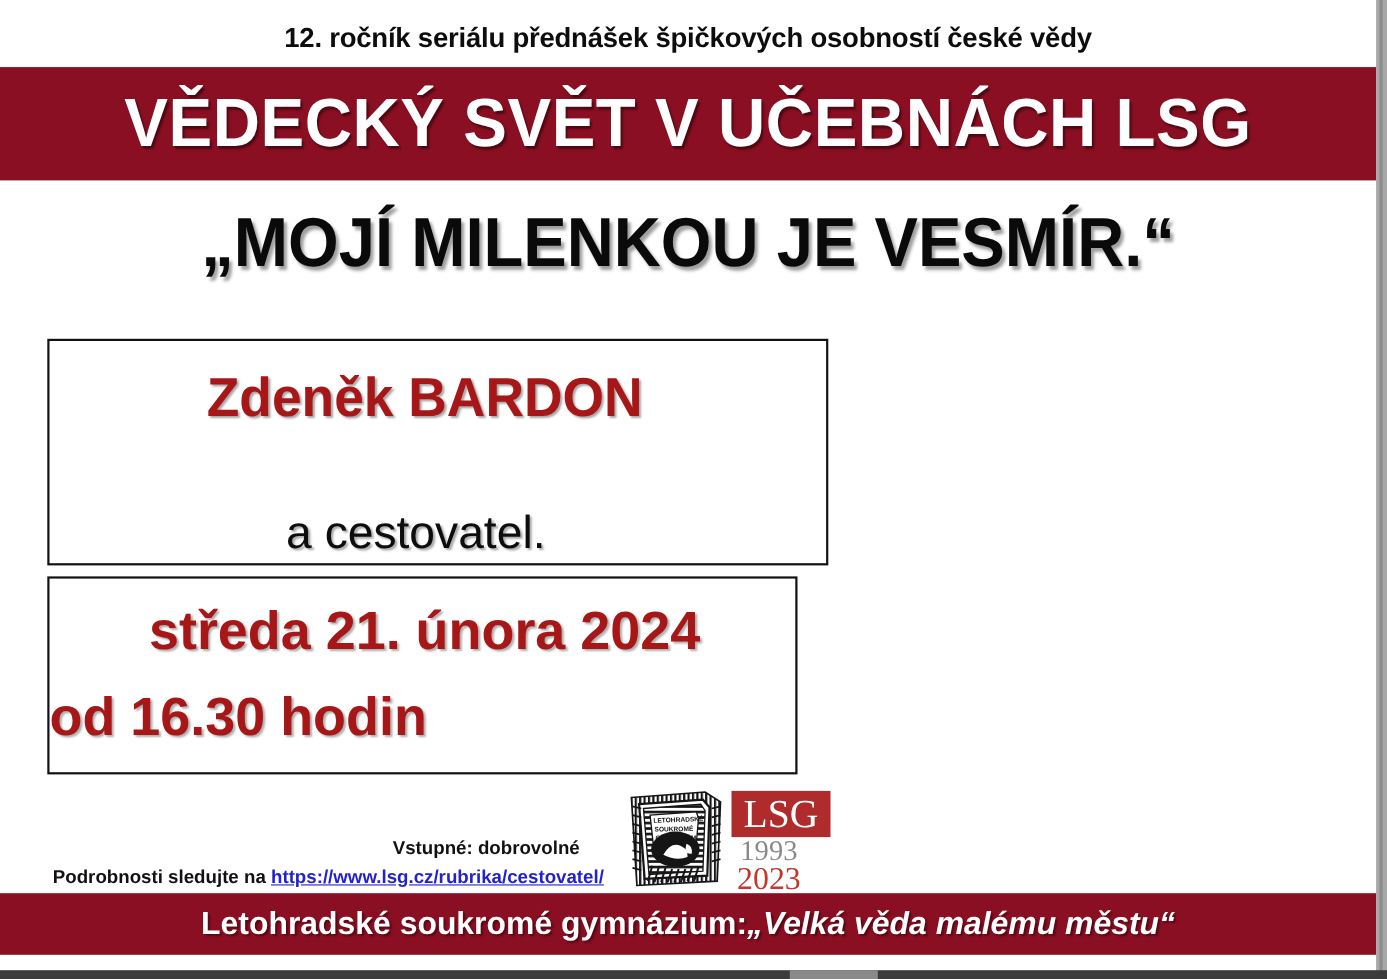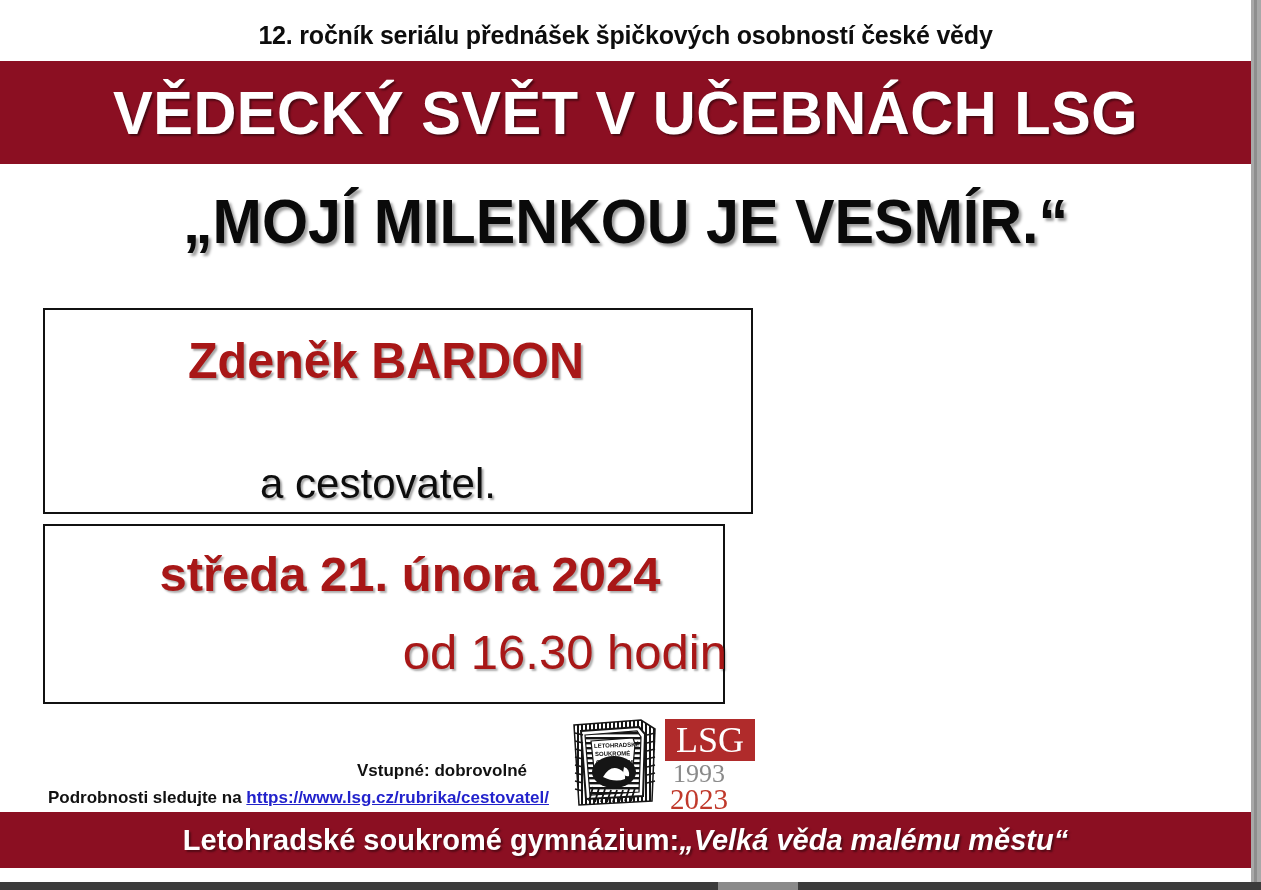--- a/index.html
+++ b/index.html
@@ -167,30 +167,29 @@
     position: absolute;
     left: 0;
     top: 20px;
     width: 682px;
     text-align: center;
     font-size: 49px;
     font-weight: bold;
     color: #a81717;
     text-shadow: 2px 2px 2px rgba(0,0,0,0.32);
     white-space: nowrap;
-    margin-left: 24px;
   }
   .date-line-2 {
     position: absolute;
     left: 0;
     top: 98px;
     width: 682px;
-    text-align: right;
+    text-align: left;
     font-size: 49px;
-    font-weight: normal;
+    font-weight: bold;
     color: #a81717;
     text-shadow: 2px 2px 2px rgba(0,0,0,0.32);
     white-space: nowrap;
   }
 
   
   .admission {
     position: absolute;
     left: 0;
     top: 761px;

